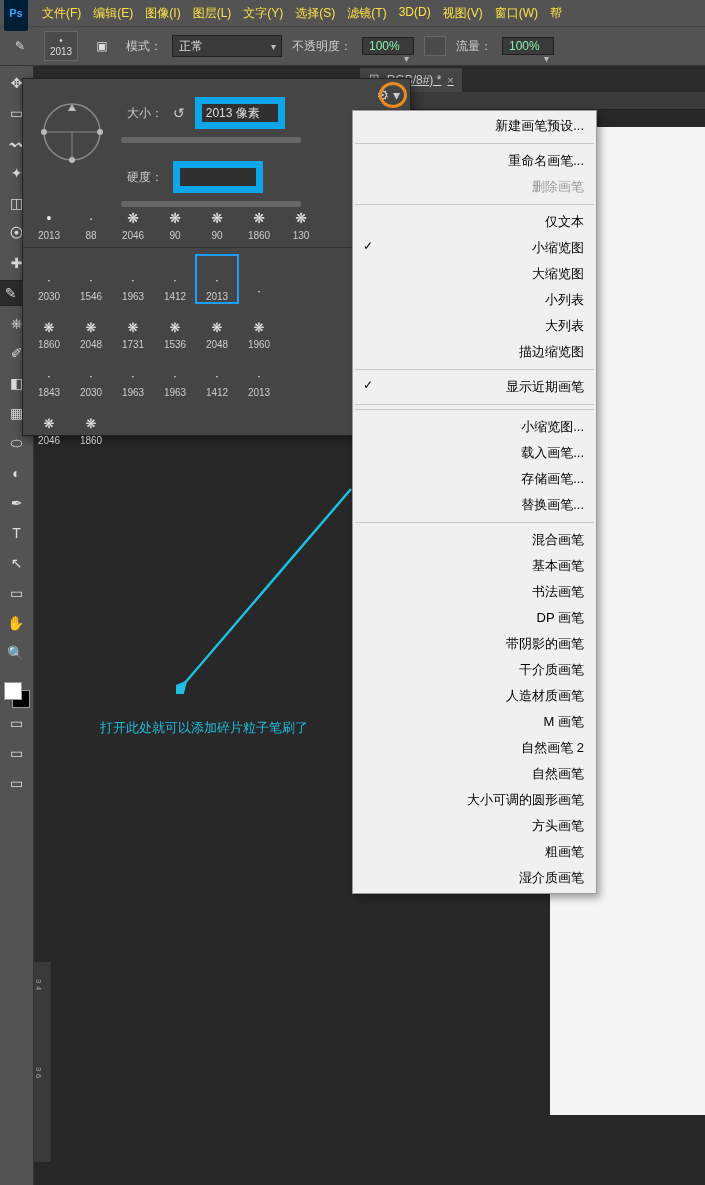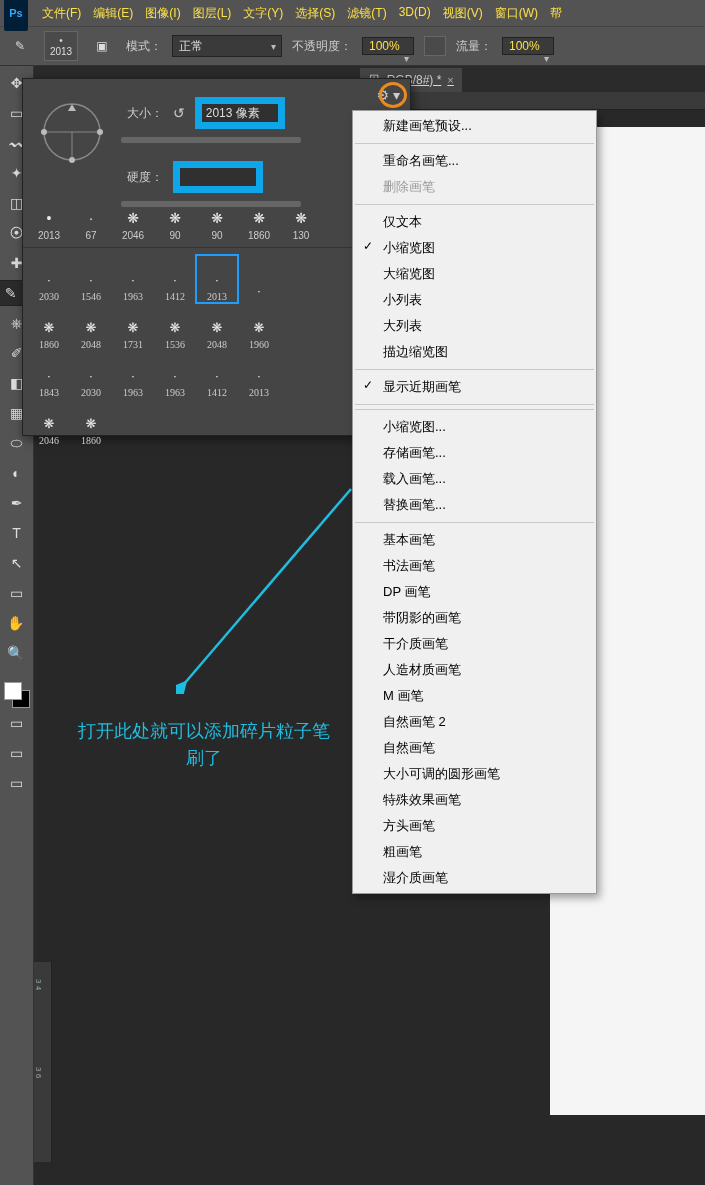--- a/index.html
+++ b/index.html
@@ -24,21 +24,21 @@
 
   
   .optbar{height:40px;background:var(--bg);display:flex;align-items:center;padding:0 6px;gap:10px;border-top:1px solid #444;border-bottom:1px solid #333;}
   .tool-chip{width:28px;height:28px;display:flex;align-items:center;justify-content:center;color:#ddd;}
   .brush-thumb{width:34px;height:30px;display:flex;flex-direction:column;align-items:center;justify-content:center;border:1px solid #666;background:#4a4a4a;}
   .brush-thumb .dot{font-size:10px;line-height:1;}
   .brush-thumb .num{font-size:10px;color:#ddd;}
   .optlabel{color:#ccc;font-family:Liberation Mono, monospace;}
   .sel{height:22px;background:#3a3a3a;border:1px solid #222;color:#ddd;padding:0 18px 0 6px;min-width:110px;display:flex;align-items:center;position:relative;}
   .sel::after{content:"▾";position:absolute;right:5px;font-size:10px;color:#bbb;}
-  .numbox{background:#3a3a3a;border:1px solid #222;color:#fde047;padding:1px 16px 1px 6px;width:52px;position:relative;display:inline-block;}
+  .numbox{background:#3a3a3a;border:1px solid #222;color:#86efac;padding:1px 16px 1px 6px;width:52px;position:relative;display:inline-block;}
   .numbox::after{content:"▾";position:absolute;right:4px;font-size:10px;color:#bbb;}
   .toggle-btn{width:22px;height:20px;background:#4a4a4a;border:1px solid #666;}
 
   
   .toolbar{position:absolute;left:0;top:66px;width:34px;bottom:0;background:var(--bg);border-right:1px solid #333;display:flex;flex-direction:column;align-items:center;padding-top:2px;}
   .toolbar .tbtn{width:26px;height:26px;margin:2px 0;display:flex;align-items:center;justify-content:center;color:#ddd;font-size:14px;position:relative;}
   .toolbar .tbtn.sel{background:#2b2b2b;}
   .color-swatch{width:26px;height:26px;margin-top:14px;position:relative;}
   .color-swatch .fg{position:absolute;top:0;left:0;width:18px;height:18px;background:#fff;border:1px solid #999;}
   .color-swatch .bgc{position:absolute;bottom:0;right:0;width:18px;height:18px;background:#000;border:1px solid #999;}
@@ -74,33 +74,33 @@
   .bp-recent{display:flex;gap:2px;padding:2px 6px;margin-top:44px;overflow:hidden;}
   .bp-recent .bcell{width:40px;height:46px;display:flex;flex-direction:column;align-items:center;justify-content:flex-end;}
   .bcell .bicon{width:28px;height:24px;display:flex;align-items:center;justify-content:center;font-size:14px;color:#e8e8e8;}
   .bcell .blabel{font-size:10px;color:#ccc;}
 
   
   .bp-grid{display:grid;grid-template-columns:repeat(6,40px);gap:2px;padding:8px 6px;border-top:1px solid #333;margin-top:4px;}
   .gcell{width:40px;height:46px;display:flex;flex-direction:column;align-items:center;justify-content:flex-end;}
   .gcell.selected{outline:2px solid #1e9fff;}
   .gcell .gicon{width:28px;height:24px;display:flex;align-items:center;justify-content:center;font-size:13px;color:#e8e8e8;}
-  .gcell .glabel{font-size:10px;color:#ccc;font-family:Liberation Serif, serif;}
+  .gcell .glabel{font-size:10px;color:#ccc;}
 
   
   .ctxmenu{position:absolute;left:352px;top:110px;width:245px;background:var(--menu-bg);color:var(--menu-text);border:1px solid #9a9a9a;padding:2px 0;box-shadow:3px 4px 8px rgba(0,0,0,.35);}
-  .ctxmenu .item{padding:4px 12px 4px 30px;font-size:13px;position:relative;white-space:nowrap;}
+  .ctxmenu .item{padding:4px 12px 4px 30px;font-size:13px;position:relative;white-space:nowrap;text-align:right;}
   .ctxmenu .item.hl{background:#e98b1e;padding:0;margin:0;}
   .ctxmenu .item.hl .inner{background:#1e90ff;color:#fff;padding:6px 12px 6px 30px;margin:3px;}
   .ctxmenu .sep{height:1px;background:#c8c8c8;margin:4px 2px;}
   .ctxmenu .check::before{content:"✓";position:absolute;left:10px;font-size:12px;}
   .ctxmenu .disabled{color:#9b9b9b;}
 
   
-  .anno-text{position:absolute;left:74px;top:718px;width:260px;color:#1fbde0;font-size:18px;text-align:center;line-height:1.5;}
+  .anno-text{position:absolute;left:74px;top:718px;width:260px;color:#1fbde0;font-size:13px;text-align:center;line-height:1.5;}
   .anno-arrow{position:absolute;left:176px;top:484px;width:180px;height:210px;pointer-events:none;}
 </style>
 </head>
 <body>
 
 <div class="menubar">
   <div class="logo">Ps</div>
   <div id="menubar-items" style="display: flex;">
       <span class="mi">文件(F)</span>
       <span class="mi">编辑(E)</span>
@@ -214,21 +214,21 @@
   <div class="gear-highlight"></div>
   <span class="bp-newdoc">◻⁺</span>
 
   <div class="bp-recent" id="bp-recent">
       <div class="bcell">
         <div class="bicon">•</div>
         <div class="blabel">2013</div>
       </div>
       <div class="bcell">
         <div class="bicon">·</div>
-        <div class="blabel">67</div>
+        <div class="blabel">88</div>
       </div>
       <div class="bcell">
         <div class="bicon">❋</div>
         <div class="blabel">2046</div>
       </div>
       <div class="bcell">
         <div class="bicon">❋</div>
         <div class="blabel">90</div>
       </div>
       <div class="bcell">
@@ -338,35 +338,35 @@
     <div class="item check">小缩览图</div>
     <div class="item">大缩览图</div>
     <div class="item">小列表</div>
     <div class="item">大列表</div>
     <div class="item">描边缩览图</div>
     <div class="sep"></div>
     <div class="item check">显示近期画笔</div>
     <div class="sep"></div>
     <div class="sep"></div>
     <div class="item">小缩览图...</div>
+    <div class="item">载入画笔...</div>
     <div class="item">存储画笔...</div>
-    <div class="item">载入画笔...</div>
     <div class="item">替换画笔...</div>
     <div class="sep"></div>
+    <div class="item">混合画笔</div>
     <div class="item">基本画笔</div>
     <div class="item">书法画笔</div>
     <div class="item">DP 画笔</div>
     <div class="item">带阴影的画笔</div>
     <div class="item">干介质画笔</div>
     <div class="item">人造材质画笔</div>
     <div class="item">M 画笔</div>
     <div class="item">自然画笔 2</div>
     <div class="item">自然画笔</div>
     <div class="item">大小可调的圆形画笔</div>
-    <div class="item">特殊效果画笔</div>
     <div class="item">方头画笔</div>
     <div class="item">粗画笔</div>
     <div class="item">湿介质画笔</div>
   </div>
 
 <svg class="anno-arrow">
   <defs>
     <marker id="ah" markerWidth="10" markerHeight="10" refX="2" refY="5" orient="auto">
       <path d="M10 0 L0 5 L10 10 Z" fill="#1fbde0"></path>
     </marker>

